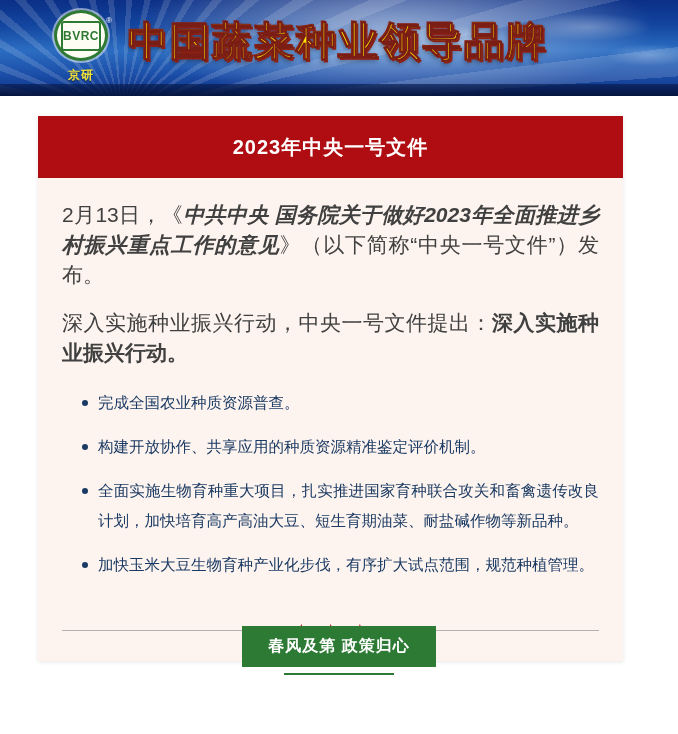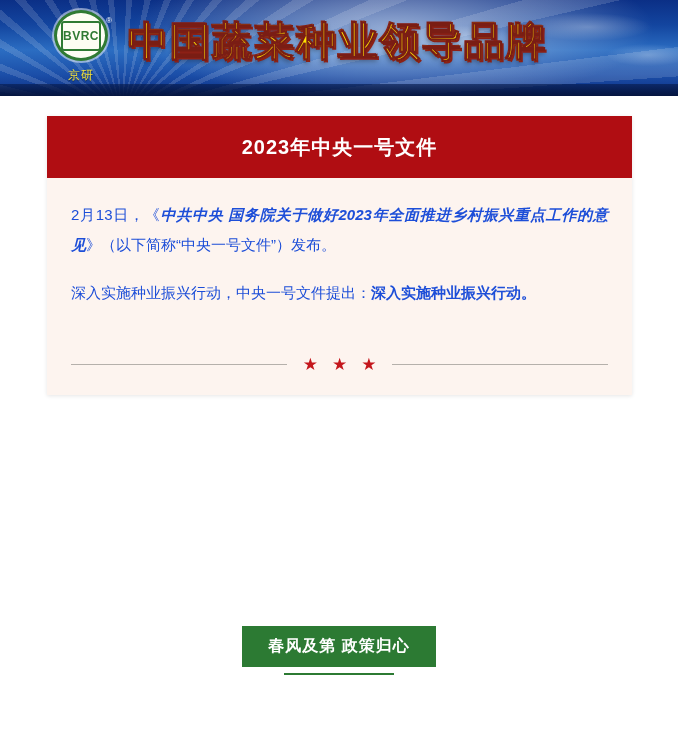--- a/index.html
+++ b/index.html
@@ -88,21 +88,21 @@
     position: absolute;
     right: 2px;
     top: 6px;
     font-size: 8px;
     color: #ffffff;
   }
   .logo-text {
     margin-top: 6px;
     font-size: 12px;
     color: #f3e23a;
-    font-weight: normal;
+    font-weight: bold;
     letter-spacing: 1px;
     text-shadow: 0 1px 1px rgba(0,0,0,0.5);
   }
   .banner-title {
     position: absolute;
     left: 128px;
     top: 14px;
     font-family: "DejaVu Sans", sans-serif;
     font-size: 40px;
     font-weight: bold;
@@ -118,21 +118,21 @@
 
   
   .page {
     position: relative;
     width: 678px;
     height: 638px;
     background: #ffffff;
   }
   .card {
     position: absolute;
-    left: 47px;
+    left: 38px;
     top: 20px;
     width: 585px;
     background: #fdf4ef;
     box-shadow: 0 1px 4px rgba(0,0,0,0.10);
   }
   .card-header {
     background: #b00d12;
     height: 62px;
     display: flex;
     align-items: center;
@@ -142,22 +142,22 @@
     color: #ffffff;
     font-size: 20px;
     font-weight: bold;
     letter-spacing: 1px;
   }
   .card-body {
     padding: 22px 24px 10px 24px;
     background: #fdf4ef;
   }
   .para {
-    color: #1d4ed8;
-    font-size: 15px;
+    color: #404040;
+    font-size: 21px;
     line-height: 30px;
     margin: 0 0 18px 0;
     text-align: justify;
   }
   .para .em {
     font-weight: bold;
     font-style: italic;
   }
   .para.second {
     margin-bottom: 20px;
@@ -266,20 +266,26 @@
     <div class="card-header">
       <div class="title">2023年中央一号文件</div>
     </div>
 
     <div class="card-body">
 
       <p class="para"><span>2月13日，《</span><span class="em">中共中央 国务院关于做好2023年全面推进乡村振兴重点工作的意见</span><span>》（以下简称“中央一号文件”）发布。</span></p>
 
       <p class="para second"><span>深入实施种业振兴行动，中央一号文件提出：</span><span class="hl">深入实施种业振兴行动。</span></p>
 
+      <ul class="bullets">
+        <li>完成全国农业种质资源普查。</li>
+        <li>构建开放协作、共享应用的种质资源精准鉴定评价机制。</li>
+        <li>全面实施生物育种重大项目，扎实推进国家育种联合攻关和畜禽遗传改良计划，加快培育高产高油大豆、短生育期油菜、耐盐碱作物等新品种。</li>
+        <li>加快玉米大豆生物育种产业化步伐，有序扩大试点范围，规范种植管理。</li>
+      </ul>
     </div>
 
     <div class="divider-row">
       <div class="divider-line"></div>
       <div class="stars">
         <span class="star">★</span>
         <span class="star">★</span>
         <span class="star">★</span>
       </div>
       <div class="divider-line"></div>

